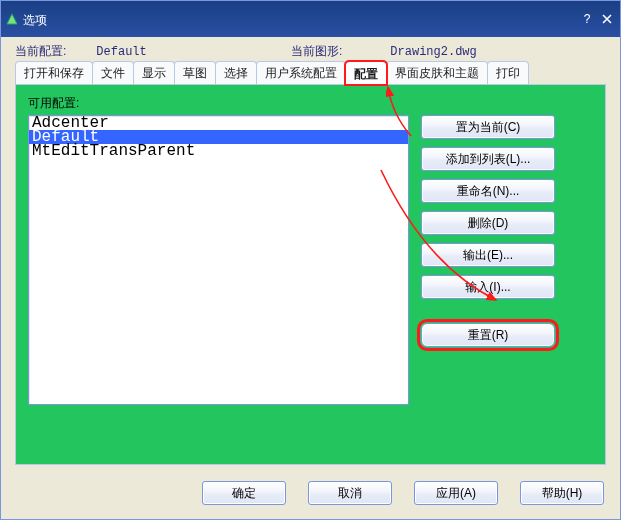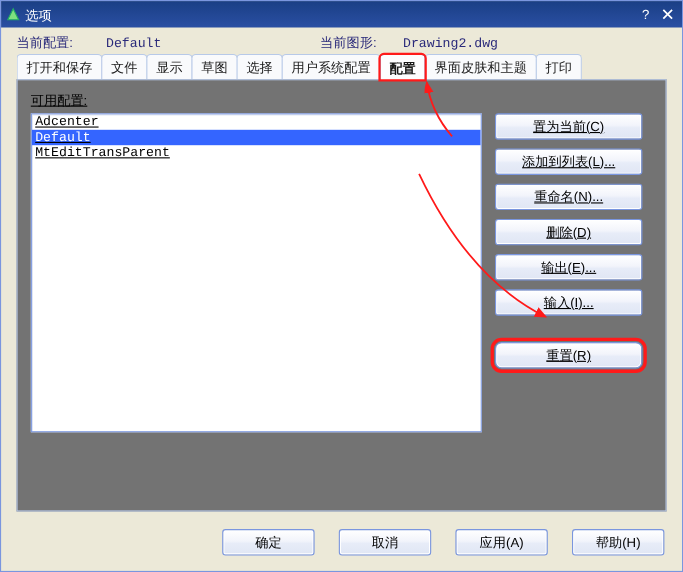--- a/index.html
+++ b/index.html
@@ -7,21 +7,21 @@
   body {
     width:621px; height:520px;
     font-family: Tahoma, "Microsoft YaHei", sans-serif;
     font-size:12px;
     background:#ece9d8;
     border:1px solid #7a96df;
     display:flex; flex-direction:column;
     overflow:hidden;
   }
   .titlebar {
-    height:24px;
+    height:36px;
     background:linear-gradient(#1a3f85,#2a4fa3);
     color:#fff;
     display:flex; align-items:center;
     padding:12px 4px;
   }
   .titlebar .app-icon {
     width:14px;height:14px;margin-right:4px;
     display:inline-flex;align-items:center;justify-content:center;
   }
   .titlebar .title { flex:1; padding-top:2px; }
@@ -60,37 +60,36 @@
     position:relative; top:1px; z-index:2;
     padding-top:4px;
   }
   .tab.highlight {
     outline:2px solid #ff1a1a;
     outline-offset:-1px;
   }
   .tab-panel {
     margin:0 14px 8px 14px;
     border:1px solid #b7c9e8;
-    background:#737373;
+    background:#22c55e;
     flex:1;
     padding:10px 12px 12px 12px;
     display:flex; flex-direction:column;
     position:relative;
-    text-decoration:underline;
   }
   .section-label { margin-bottom:3px; }
   .content-row { display:flex; flex:1; gap:12px; }
   .listbox {
-    width:410px; height:290px;
+    width:381px; height:290px;
     background:#fff;
     border:1px solid #7a96df;
     box-shadow:inset 1px 1px 0 #dfe5f3;
     overflow:auto;
     font-family: Consolas, "Courier New", monospace;
-    font-size:12px;
+    font-size:16px;
   }
   .list-item { padding:0 3px; line-height:14px;}
   .list-item.selected { background:#3465ff; color:#fff; }
   .side-buttons { display:flex; flex-direction:column; gap:8px; }
   .xpbtn {
     width:134px; height:24px;
     border:1px solid #7a96df;
     border-radius:3px;
     background:linear-gradient(#ffffff,#f2f4fb 45%,#e7ecf8 55%,#e0e6f4);
     font-size:12px;
@@ -131,21 +130,21 @@
     </div>
   </div>
 </div>
 
 <div class="header-wrap">
   <div class="header-row">
     <span class="label">当前配置:</span>
     <span class="value" style="margin-left:24px">Default</span>
     <span class="group2">
       <span class="label">当前图形:</span>
-      <span class="value" style="margin-left:18px">Drawing2.dwg</span>
+      <span class="value" style="margin-left:42px">Drawing2.dwg</span>
     </span>
   </div>
 </div>
 
 <div class="tabs-row">
   <div class="tab">打开和保存</div>
   <div class="tab">文件</div>
   <div class="tab">显示</div>
   <div class="tab">草图</div>
   <div class="tab">选择</div>

